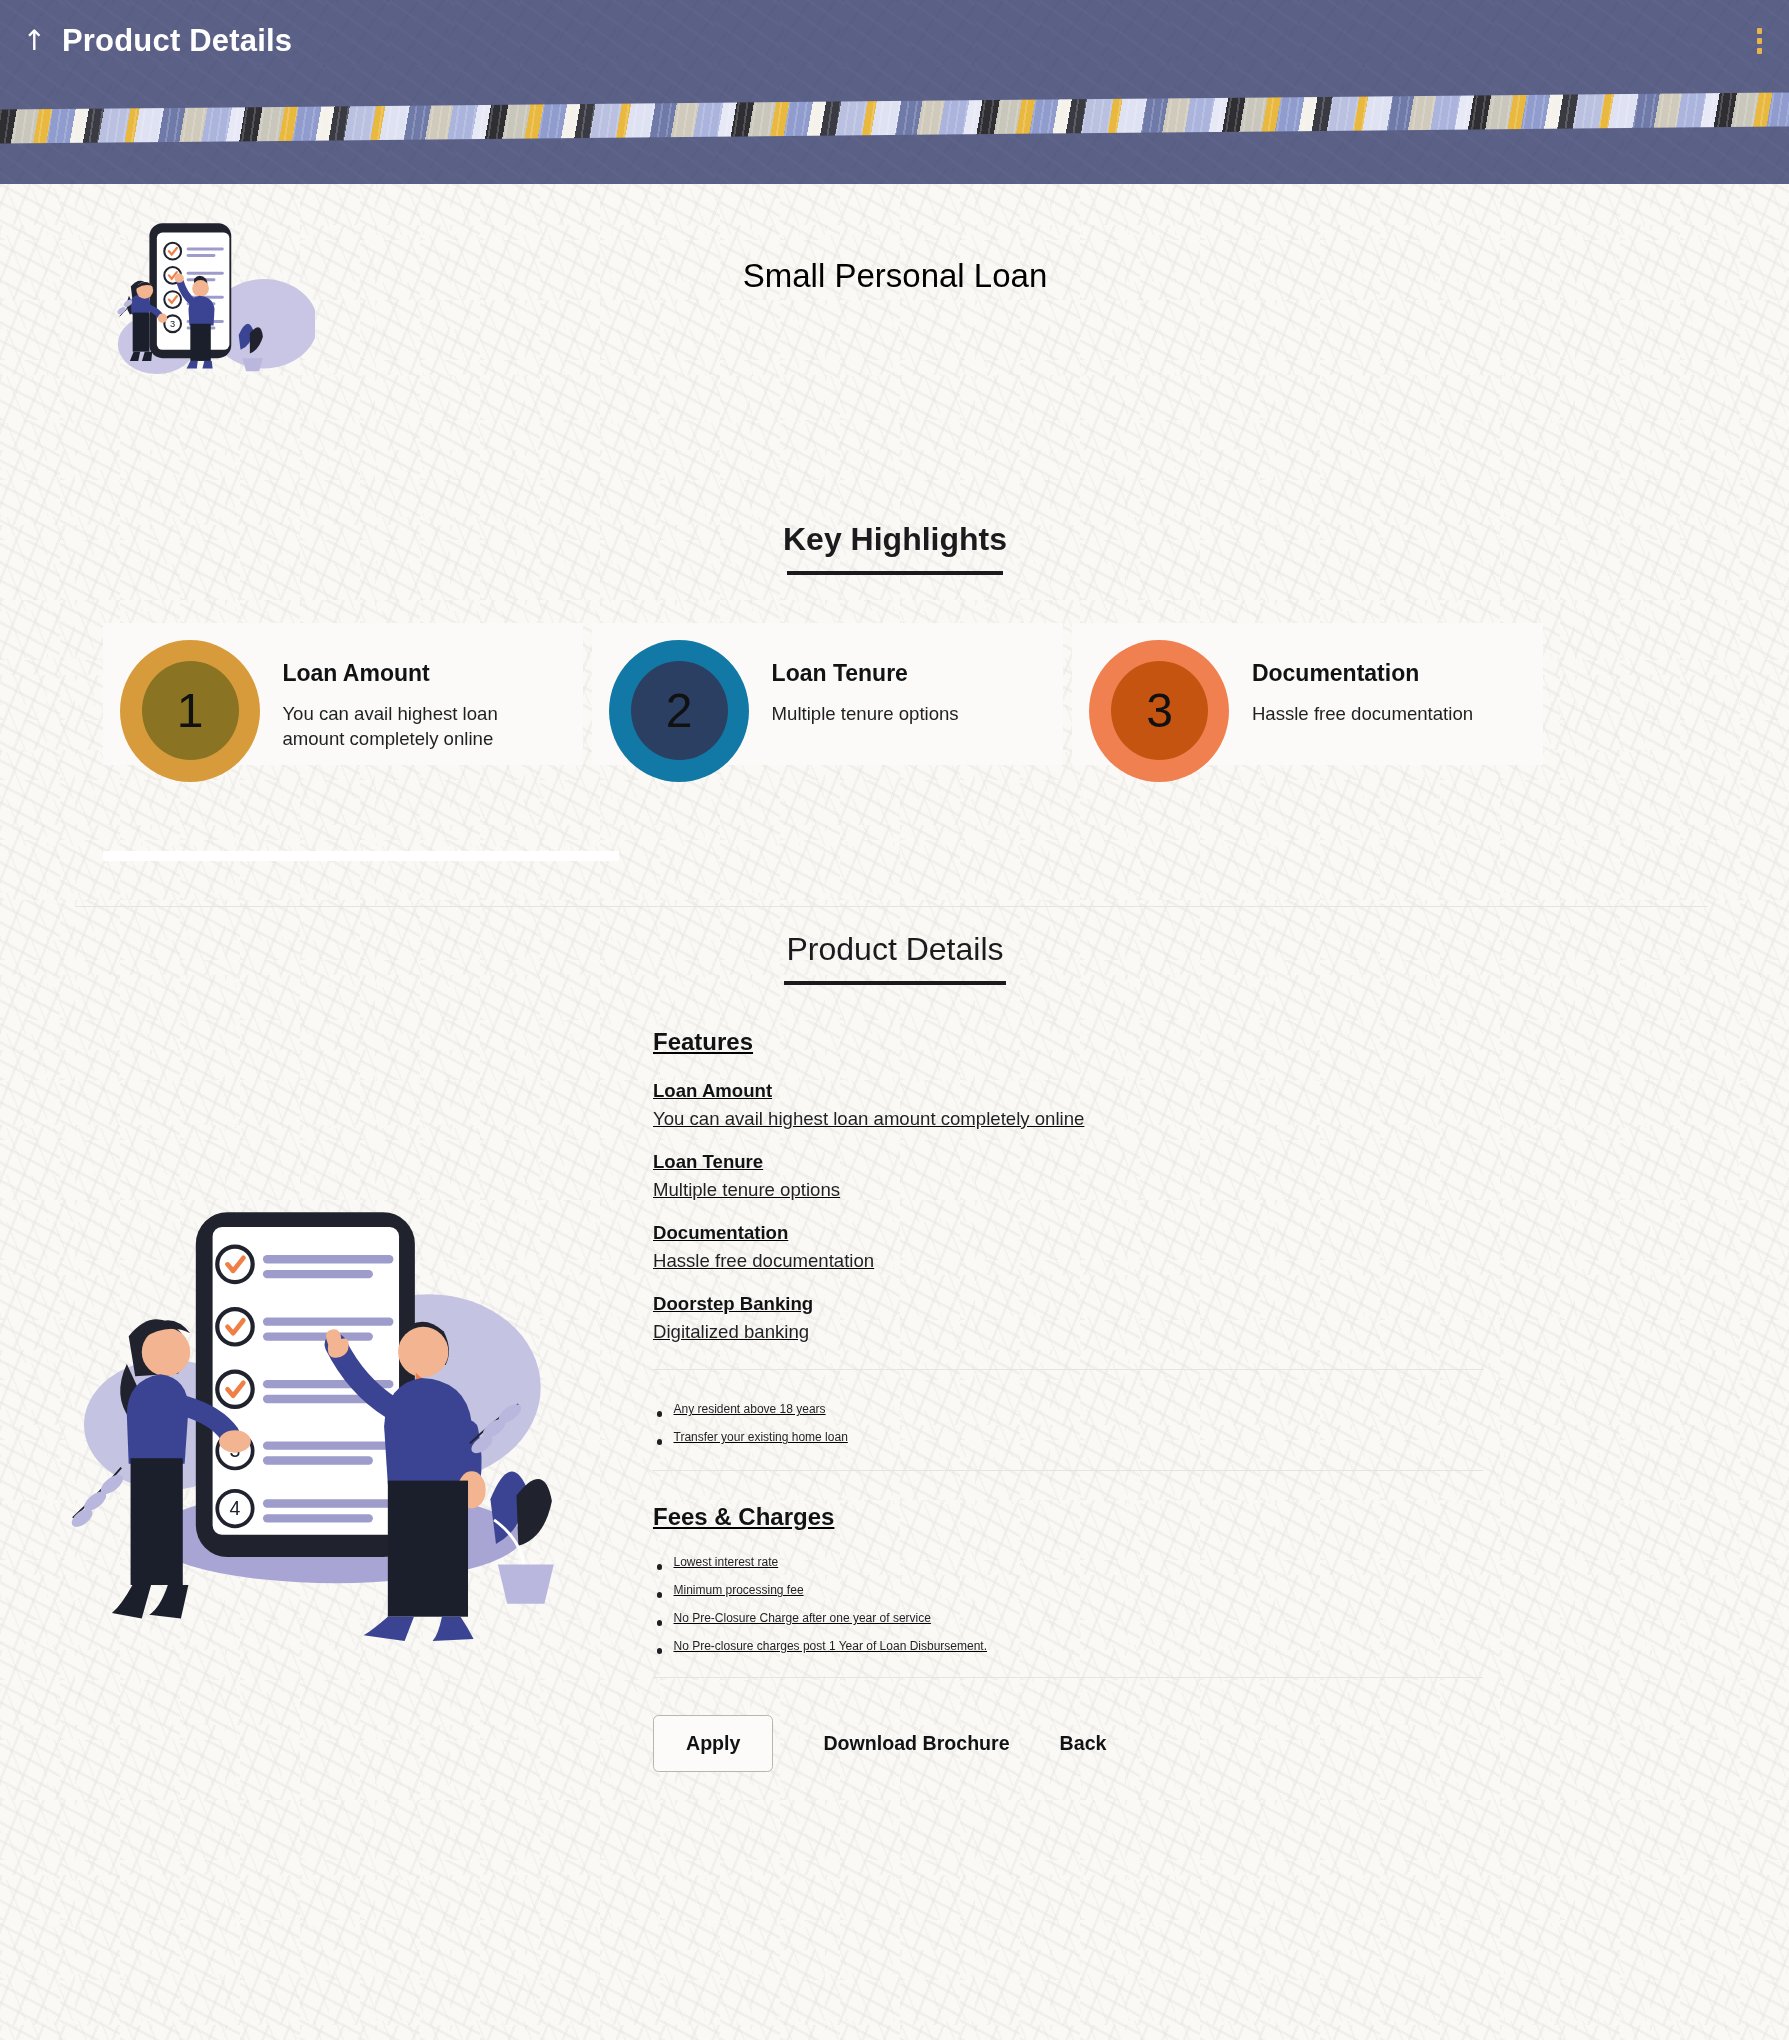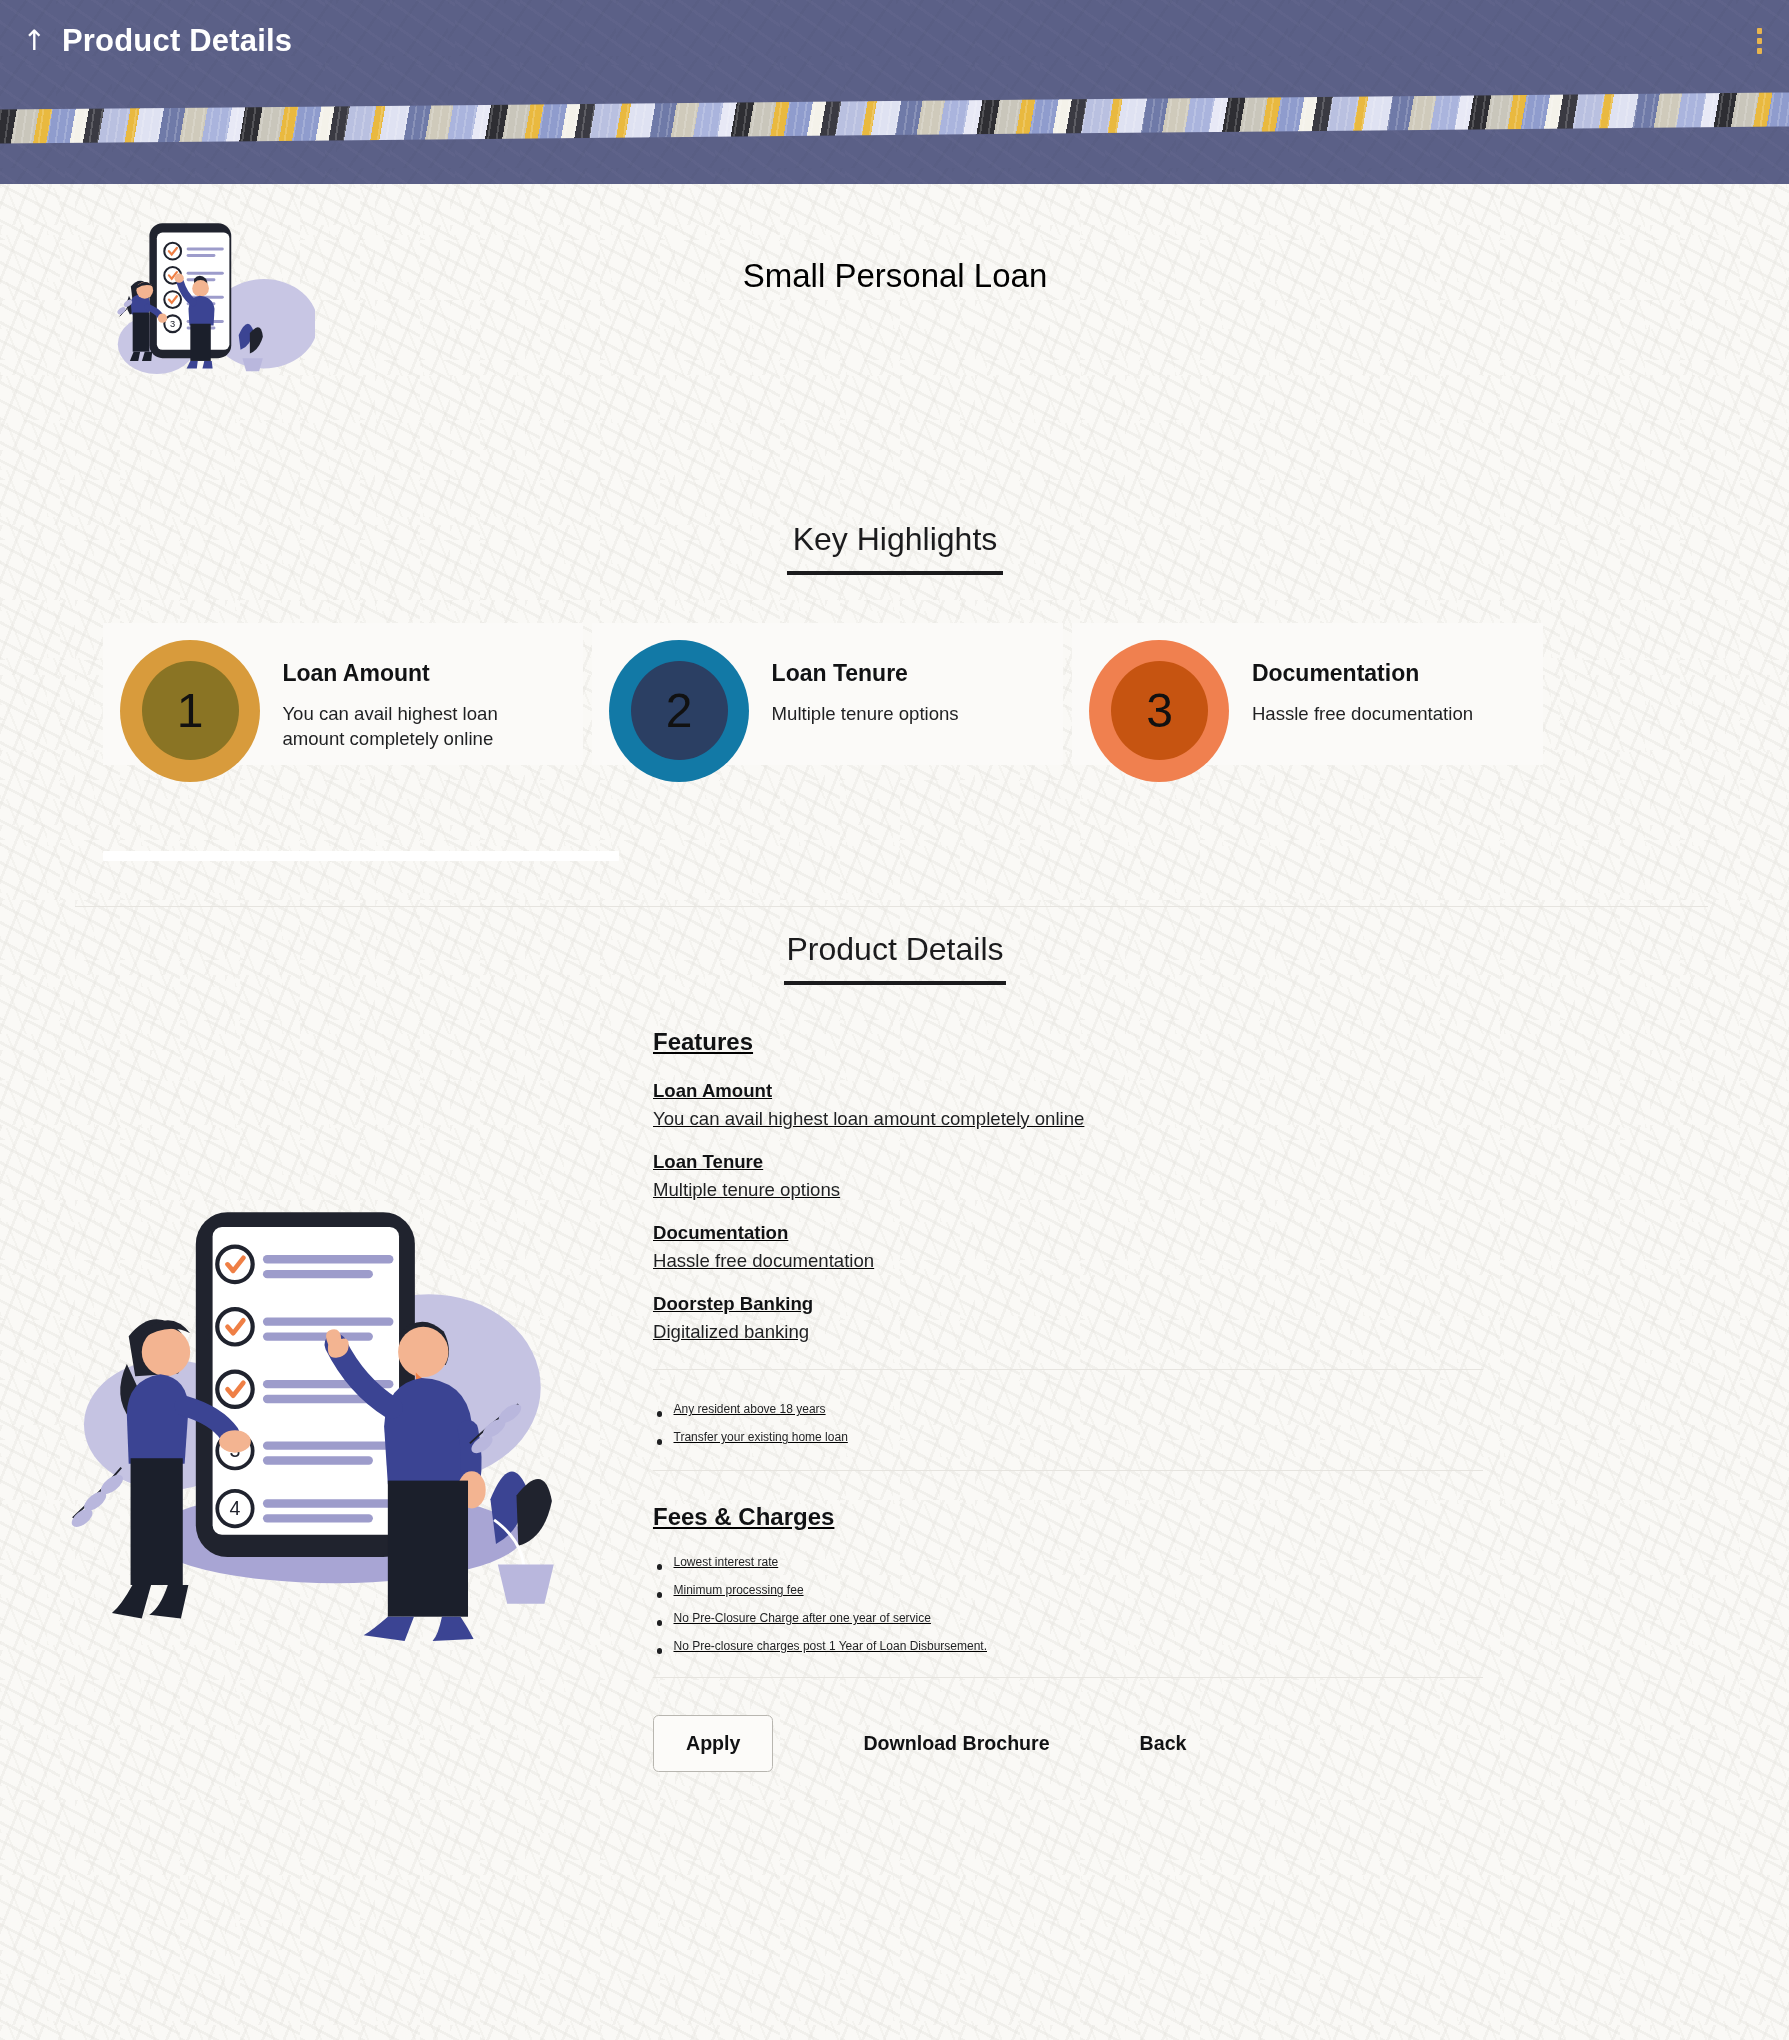--- a/index.html
+++ b/index.html
@@ -123,21 +123,21 @@
     font-size: 33px;
     color: #000000;
     font-weight: 400;
   }
 
   
   .sec-head {
     text-align: center;
     font-size: 32px;
     color: #1b1b1d;
-    font-weight: 400;
+    font-weight: 700;
     padding-top: 9.3px;
   }
   .sec-rule {
     width: 216px;
     height: 3.7px;
     background: #1b1b1d;
     margin: 13px auto 0;
   }
 
   
@@ -246,21 +246,21 @@
     position: absolute;
     left: 3.7px; top: 9.3px;
     width: 5.6px; height: 5.6px;
     background: #1f2022;
     border-radius: 50%;
   }
 
   .actions {
     display: flex;
     align-items: center;
-    gap: 90px;
+    gap: 50px;
     padding: 37px 0 0 0;
     border-top: 0.9px solid #e6e4df;
     margin-top: 24px;
   }
   .btn-apply {
     border: 0.9px solid #b8b6b0;
     background: #fcfbf9;
     border-radius: 5.6px;
     padding: 16px 32px;
     font-size: 19.6px;

